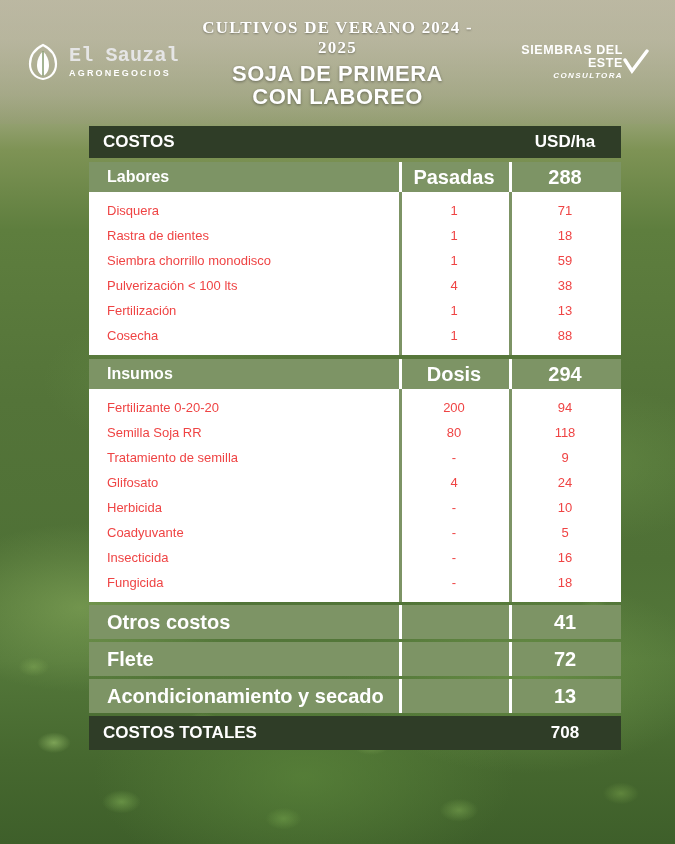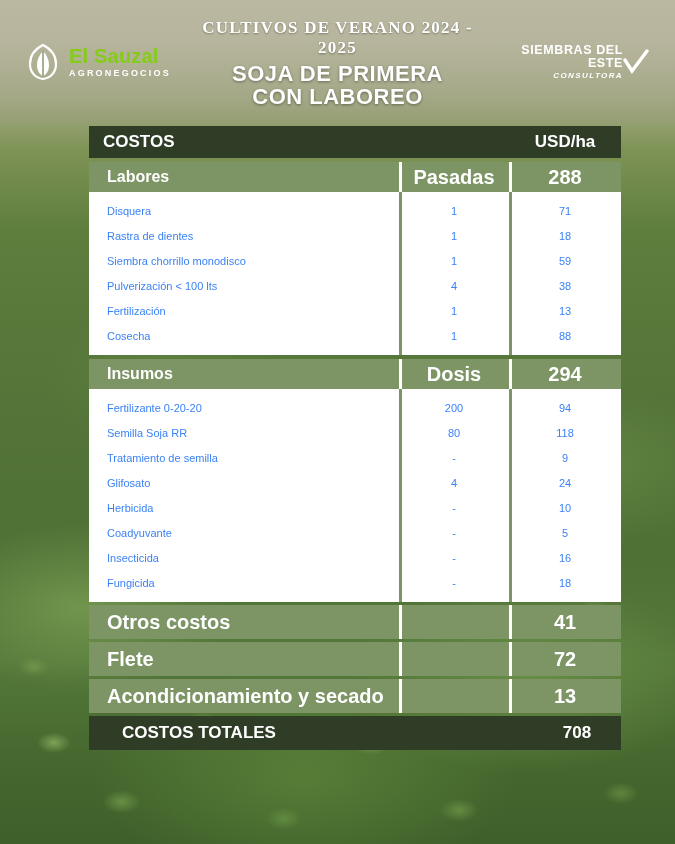--- a/index.html
+++ b/index.html
@@ -74,25 +74,25 @@
     gap: 9px;
     width: 160px;
     flex: none;
   }
   .logo-mark {
     width: 34px; height: 38px;
     flex: none;
   }
   .logo-text { line-height: 1; }
   .logo-name {
-    color: #84cc16;
+    color: #e5e5e5;
     font-size: 20px;
     font-weight: bold;
     letter-spacing: .2px;
-    font-family: Liberation Sans, sans-serif;
+    font-family: Liberation Mono, monospace;
   }
   .logo-sub {
     color: #ffffff;
     font-size: 9px;
     letter-spacing: 2.2px;
     margin-top: 3px;
     font-weight: bold;
   }
 
   .title-block {
@@ -202,22 +202,22 @@
   .items .sep {
     position: absolute;
     top: 0; bottom: 0;
     width: 3px;
     background: #7d9465;
   }
   .item {
     display: flex;
     align-items: center;
     height: 25px;
-    color: #3b82f6;
-    font-size: 11px;
+    color: #ef4444;
+    font-size: 13px;
   }
   .item .c-name { padding-left: 18px; }
 
   
   .green-row {
     background: #7d9465;
     color: #ffffff;
     height: 34px;
     align-items: center;
     font-weight: bold;
@@ -235,21 +235,21 @@
 
   .total-row {
     background: #2f3d27;
     color: #ffffff;
     height: 34px;
     align-items: center;
     font-weight: bold;
     font-size: 17px;
     margin-top: 3px;
   }
-  .total-row .c-name { padding-left: 21px; margin-left: 12px; }
+  .total-row .c-name { padding-left: 14px; }
 </style>
 </head>
 <body>
 
 <div class="bg">
   <div class="bg-leaves"></div>
   <div class="bg-blur-top"></div>
 </div>
 
 <div class="header">

